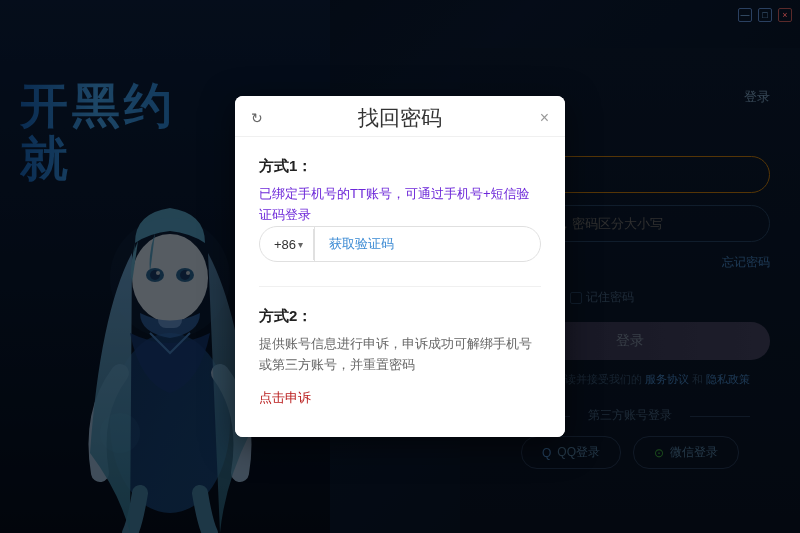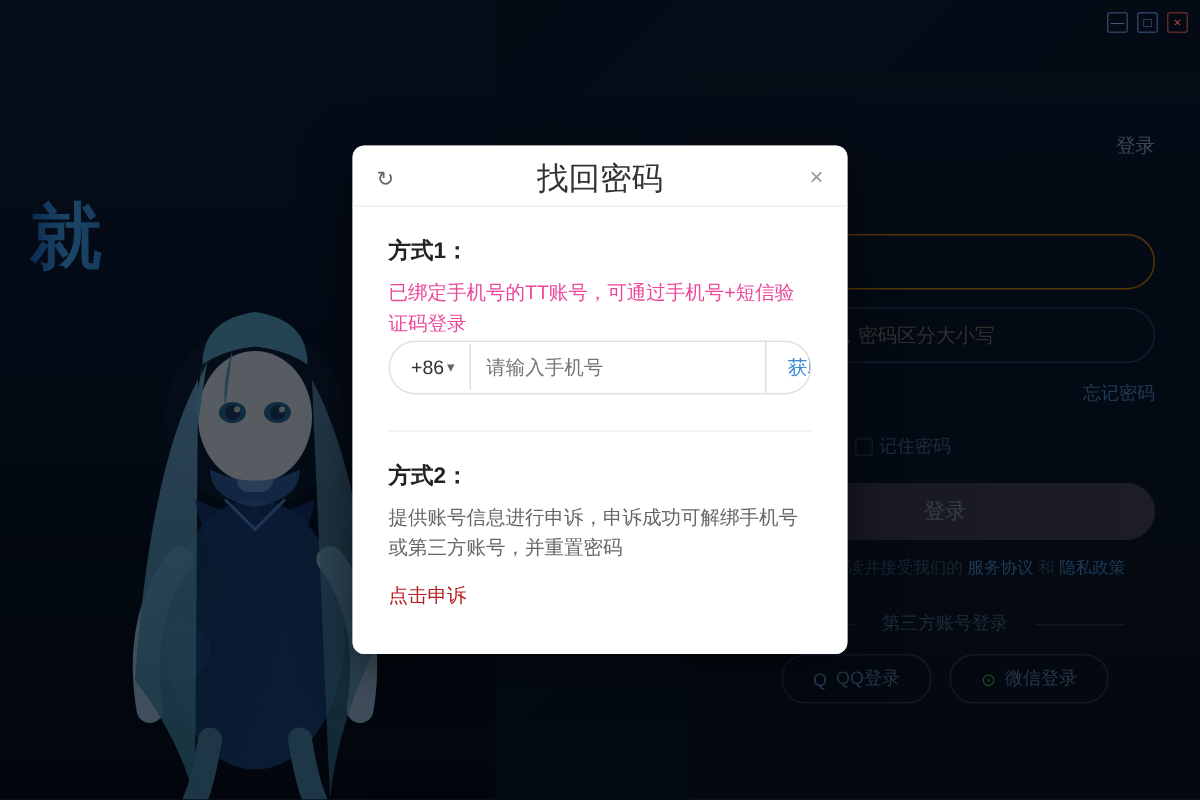--- a/index.html
+++ b/index.html
@@ -254,21 +254,21 @@
 
     .method-title {
       font-size: 15px;
       font-weight: 700;
       color: #222;
       margin-bottom: 8px;
     }
 
     .method-desc {
       font-size: 13px;
-      color: #ec4899;
+      color: #6d28d9;
       line-height: 1.6;
     }
 
     .phone-row {
       display: flex;
       align-items: center;
       gap: 0;
       border: 1px solid #e0e0e0;
       border-radius: 20px;
       overflow: hidden;
@@ -362,21 +362,21 @@
       color: #4a6a8a;
     }
   </style>
 </head>
 <body>
 
 <div class="bg"></div>
 
 <div class="bg-left">
   <div class="bg-text">
-    <br>
+    <span>开黑约</span><br>
     <span>就</span>
   </div>
 
   <div class="character">
     <svg viewBox="0 0 260 420" xmlns="http://www.w3.org/2000/svg">
       <defs>
         <linearGradient id="charGrad" x1="0" y1="0" x2="1" y2="1">
           <stop offset="0%" stop-color="#1a4a8a" stop-opacity="0.8"></stop>
           <stop offset="100%" stop-color="#2a7acc" stop-opacity="0.6"></stop>
         </linearGradient>
@@ -492,21 +492,20 @@
       
       <div class="method-title">方式1：</div>
       <div class="method-desc">已绑定手机号的TT账号，可通过手机号+短信验证码登录</div>
 
       
       <div class="phone-row">
         <div class="phone-prefix">
           <span>+86</span>
           <span class="arrow">▾</span>
         </div>
-        <input class="phone-input" type="text" placeholder="请输入手机号" style="">
         <button class="get-code-btn">获取验证码</button>
       </div>
 
       <div class="divider"></div>
 
       
       <div class="method2-title">方式2：</div>
       <div class="method2-desc">提供账号信息进行申诉，申诉成功可解绑手机号或第三方账号，并重置密码</div>
       <span class="appeal-link">点击申诉</span>
     </div>

